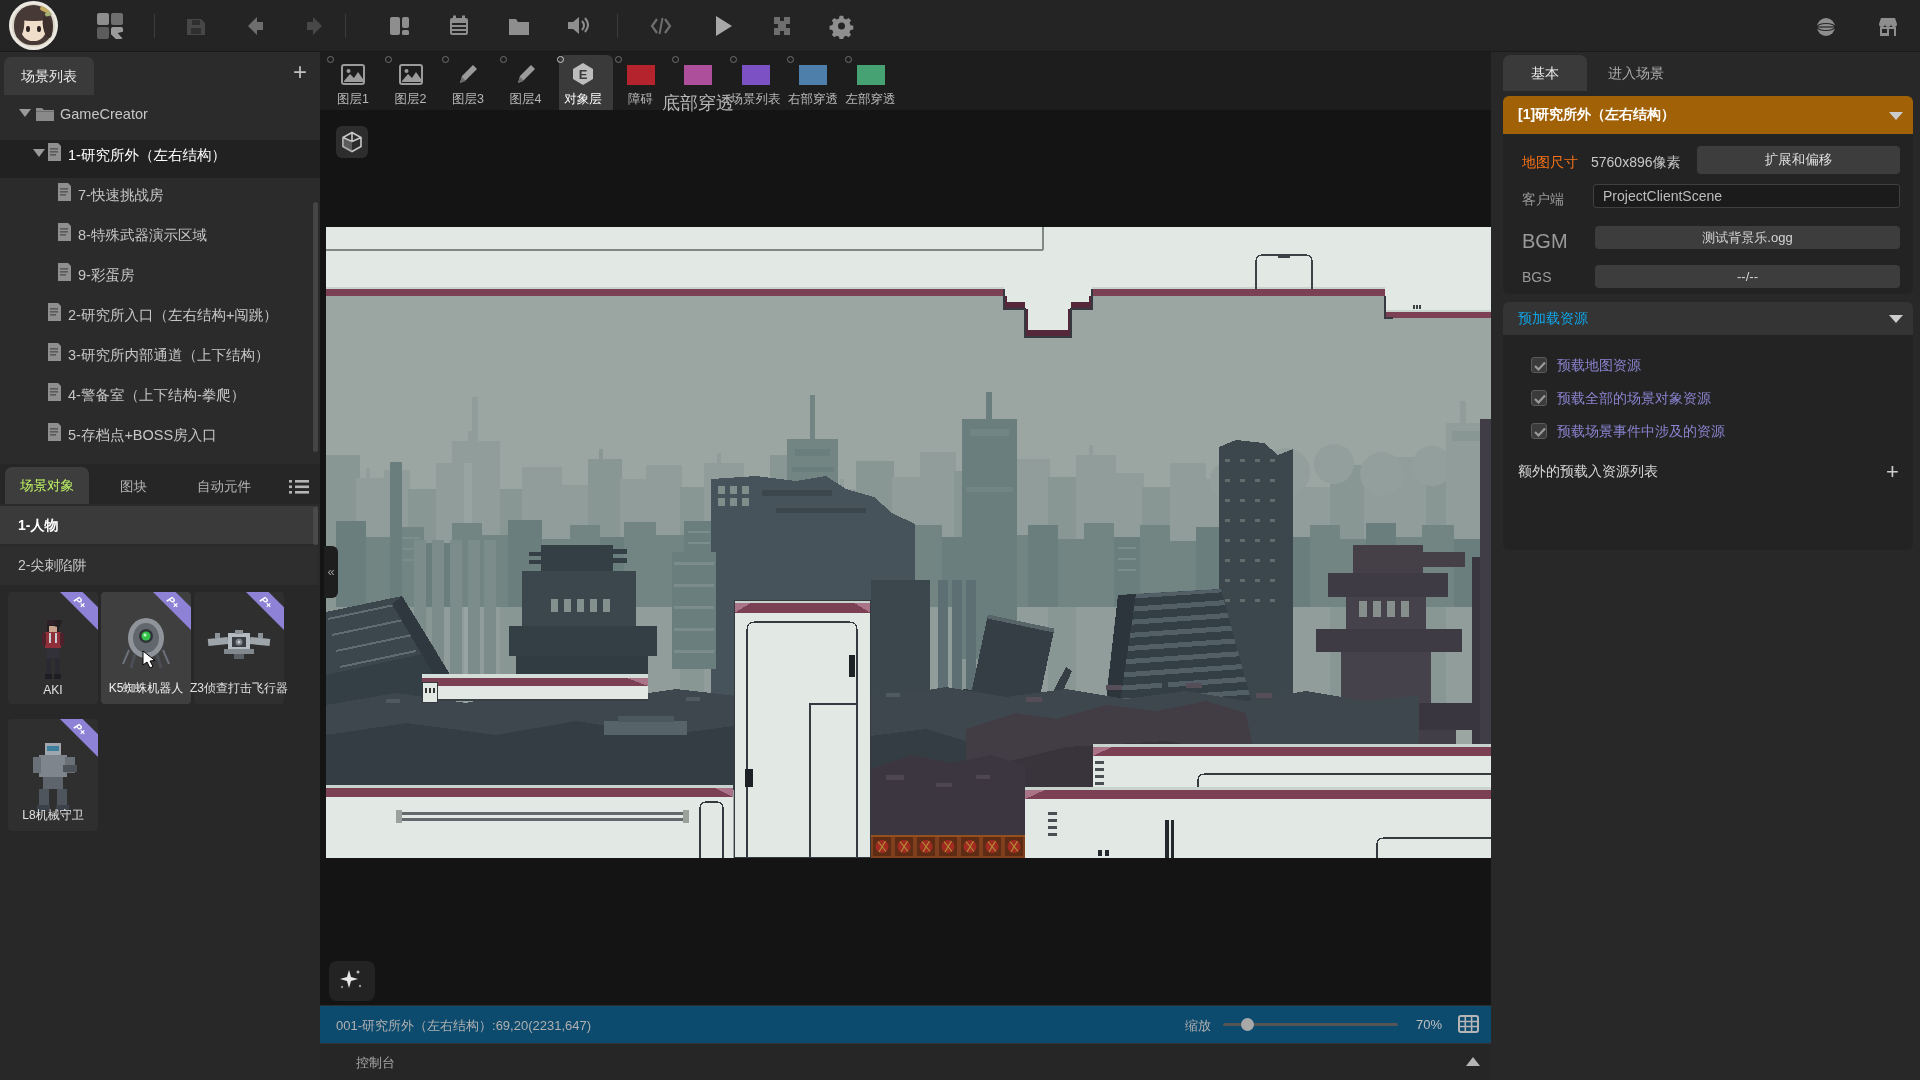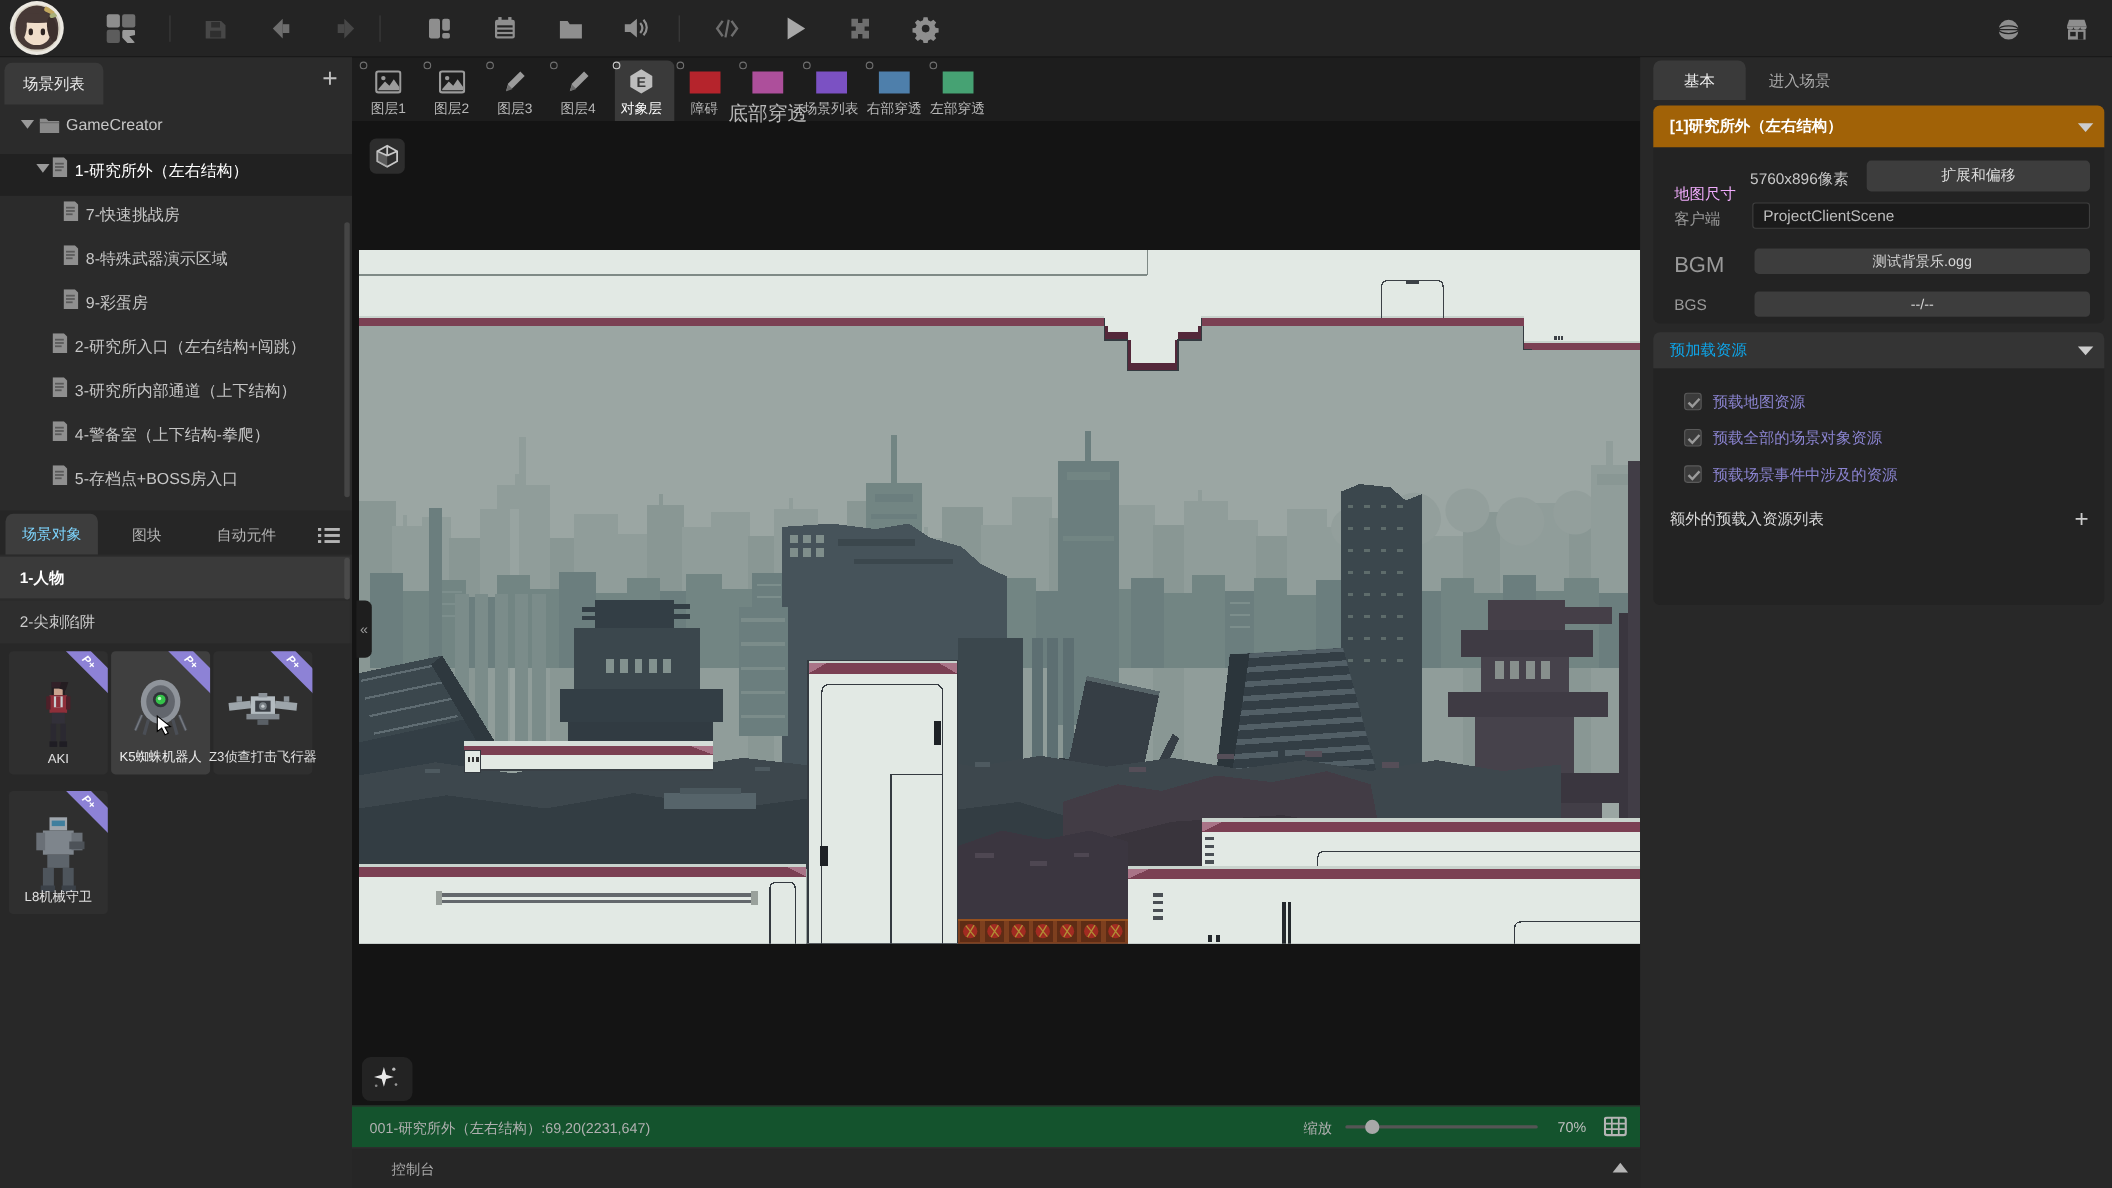--- a/index.html
+++ b/index.html
@@ -152,21 +152,21 @@
 <div class="abs" style="left:68px;top:334px;font-size:14.5px;color:#c6c6c6;white-space:nowrap">4-警备室（上下结构-拳爬）</div>
 <div class="abs" style="left:47px;top:371px"><svg width="15" height="18" viewBox="0 0 15 18" style="">
         <path d="M1 0 h10 l3 3 v15 h-13 z" fill="#8f8f8f"></path>
         <rect x="3" y="5" width="8" height="1.6" fill="#5a5a5a"></rect>
         <rect x="3" y="8" width="8" height="1.6" fill="#5a5a5a"></rect>
         <rect x="3" y="11" width="6" height="1.6" fill="#5a5a5a"></rect>
       </svg></div>
 <div class="abs" style="left:68px;top:374px;font-size:14.5px;color:#c6c6c6;white-space:nowrap">5-存档点+BOSS房入口</div>
 <div class="abs" style="left:313px;top:150px;width:5px;height:250px;background:#454545;border-radius:3px"></div>
 <div class="abs" style="left:0;top:412px;width:320px;height:40px;background:#262626"></div>
-<div class="abs" style="left:5px;top:415px;width:84px;height:37px;background:#3d3d3d;border-radius:7px 7px 0 0;color:#7dd3fc;font-size:13.5px;text-align:center;line-height:37px">场景对象</div>
+<div class="abs" style="left:5px;top:415px;width:84px;height:37px;background:#3d3d3d;border-radius:7px 7px 0 0;color:#bef264;font-size:13.5px;text-align:center;line-height:37px">场景对象</div>
 <div class="abs" style="left:120px;top:426px;font-size:13.5px;color:#b5b5b5">图块</div>
 <div class="abs" style="left:197px;top:426px;font-size:13.5px;color:#b5b5b5">自动元件</div>
 <div class="abs" style="left:289px;top:427px"><svg width="20" height="16" viewBox="0 0 20 16" style="">
         <rect x="0" y="1" width="3" height="2.6" fill="#b5b5b5"></rect>
         <rect x="6" y="1" width="14" height="2.6" fill="#b5b5b5"></rect>
         <rect x="0" y="6.5" width="3" height="2.6" fill="#b5b5b5"></rect>
         <rect x="6" y="6.5" width="14" height="2.6" fill="#b5b5b5"></rect>
         <rect x="0" y="12" width="3" height="2.6" fill="#b5b5b5"></rect>
         <rect x="6" y="12" width="14" height="2.6" fill="#b5b5b5"></rect>
       </svg></div>
@@ -707,21 +707,21 @@
         <path d="M16 7 L25 12 L25 21 L16 26 L7 21 L7 12 Z M16 7 L16 16 M7 12 L16 16 M25 12 L16 16" fill="none" stroke="#c8c8c8" stroke-width="1.6" transform="translate(0,-0.5)"></path>
         <path d="M16 16 L16 26 L7 21 L7 12 Z" fill="#8a8a8a" opacity="0.5"></path>
       </svg></div>
 <div class="abs" style="left:4px;top:494px;width:14px;height:52px;background:#1e1e1e;border-radius:0 6px 6px 0;color:#999;font-size:13px;text-align:center;line-height:52px">«</div>
 <div class="abs" style="left:9px;top:909px;width:46px;height:40px;background:#232323;border-radius:8px"><svg width="46" height="40" viewBox="0 0 46 40" style="">
         <path d="M20 9 L22 16 L29 18 L22 20 L20 27 L18 20 L11 18 L18 16 Z" fill="#e8e8e8"></path>
         <circle cx="29" cy="11" r="1.5" fill="#bbb"></circle>
         <circle cx="31" cy="25" r="1.2" fill="#999"></circle>
         <circle cx="13" cy="26" r="1.2" fill="#888"></circle>
       </svg></div>
-<div class="abs" style="left:0;top:953px;width:1171px;height:38px;background:#14532d;border-top:1px solid #2e2e2e">
+<div class="abs" style="left:0;top:953px;width:1171px;height:38px;background:#0c4a6e;border-top:1px solid #2e2e2e">
 <div class="abs" style="left:16px;top:11px;font-size:13px;color:#b0b0b0">001-研究所外（左右结构）:69,20(2231,647)</div>
 <div class="abs" style="left:865px;top:11px;font-size:13px;color:#b0b0b0">缩放</div>
 <div class="abs" style="left:903px;top:17px;width:175px;height:3px;background:#555;border-radius:2px"></div>
 <div class="abs" style="left:921px;top:12px;width:13px;height:13px;background:#a8a8a8;border-radius:50%"></div>
 <div class="abs" style="left:1096px;top:11px;font-size:13px;color:#c0c0c0">70%</div>
 <div class="abs" style="left:1138px;top:9px"><svg width="21" height="21" viewBox="0 0 21 21" style="">
           <rect x="1" y="1" width="19" height="16" rx="2" fill="none" stroke="#b5b5b5" stroke-width="2"></rect>
           <path d="M1 6.5 h19 M1 11.5 h19 M7.3 1 v16 M13.6 1 v16" stroke="#b5b5b5" stroke-width="1.6"></path>
         </svg></div>
 </div>
@@ -731,21 +731,21 @@
 </div>
 </div>
 <div class="abs" style="left:1491px;top:52px;width:429px;height:1028px;background:#282828">
 <div class="abs" style="left:12px;top:3px;width:84px;height:36px;background:#3a3a3a;border-radius:7px 7px 0 0;color:#f0f0f0;font-size:14px;text-align:center;line-height:36px">基本</div>
 <div class="abs" style="left:117px;top:13px;font-size:14px;color:#aaaaaa">进入场景</div>
 <div class="abs" style="left:12px;top:44px;width:410px;height:38px;background:#a16207;border-radius:6px 6px 0 0;color:#fff">
 <div class="abs" style="left:15px;top:10px;font-size:14px;font-weight:bold">[1]研究所外（左右结构）</div>
 <div class="abs" style="left:386px;top:16px;width:0;height:0;border-left:7px solid transparent;border-right:7px solid transparent;border-top:8px solid #cccccc"></div>
 </div>
 <div class="abs" style="left:12px;top:82px;width:410px;height:160px;background:#232323;border-radius:0 0 6px 6px">
-<div class="abs" style="left:19px;top:34px;font-size:14px;color:#f0abfc">地图尺寸</div>
+<div class="abs" style="left:19px;top:20px;font-size:14px;color:#f97316">地图尺寸</div>
 <div class="abs" style="left:88px;top:20px;font-size:14px;color:#c8c8c8">5760x896像素</div>
 <div class="abs" style="left:194px;top:12px;width:203px;height:28px;background:#3d3d3d;border-radius:4px;color:#dddddd;font-size:13.5px;text-align:center;line-height:28px">扩展和偏移</div>
 <div class="abs" style="left:19px;top:57px;font-size:14px;color:#9a9a9a">客户端</div>
 <div class="abs" style="left:90px;top:50px;width:307px;height:24px;background:#1b1b1b;border:1px solid #3f3f3f;border-radius:3px;color:#bdbdbd;font-size:14px;line-height:22px;padding-left:9px">ProjectClientScene</div>
 <div class="abs" style="left:19px;top:96px;font-size:20px;color:#9a9a9a">BGM</div>
 <div class="abs" style="left:92px;top:92px;width:305px;height:23px;background:#3d3d3d;border-radius:4px;color:#d5d5d5;font-size:13px;text-align:center;line-height:23px">测试背景乐.ogg</div>
 <div class="abs" style="left:19px;top:135px;font-size:14px;color:#9a9a9a">BGS</div>
 <div class="abs" style="left:92px;top:131px;width:305px;height:23px;background:#3d3d3d;border-radius:4px;color:#d5d5d5;font-size:13px;text-align:center;line-height:23px">--/--</div>
 </div>
 <div class="abs" style="left:12px;top:250px;width:410px;height:33px;background:#343434;border-radius:6px 6px 0 0;color:#0ea5e9">

